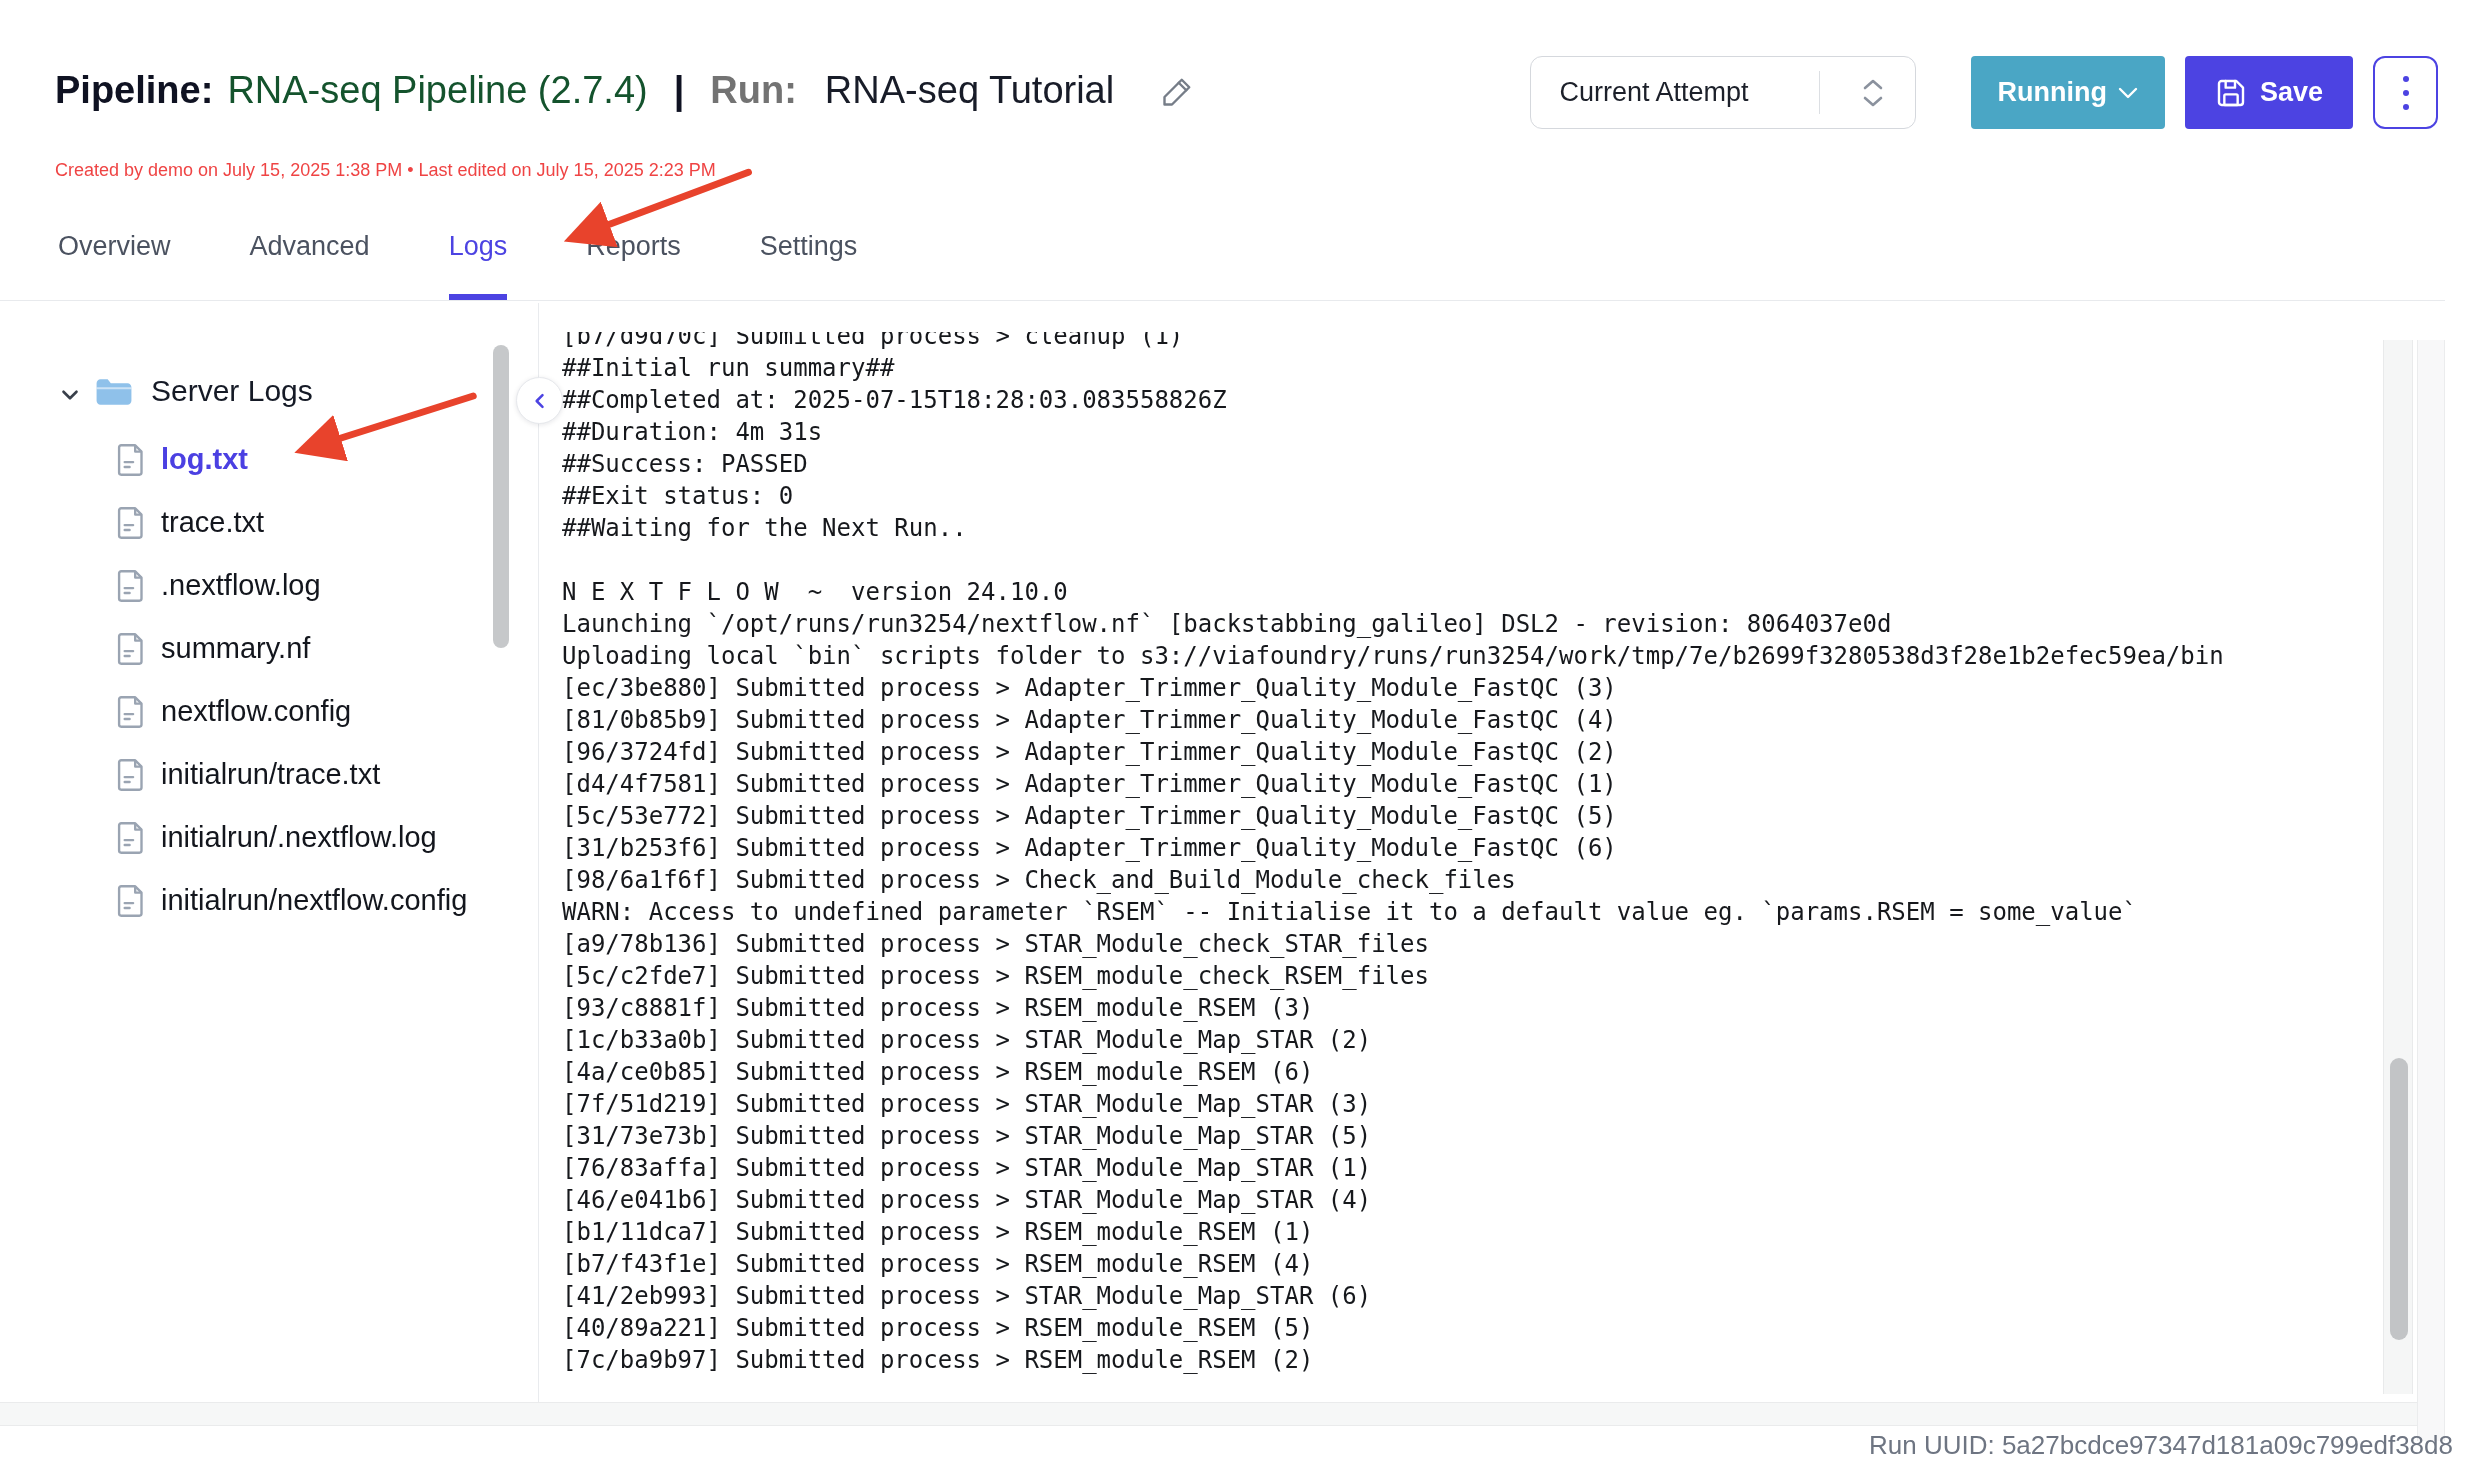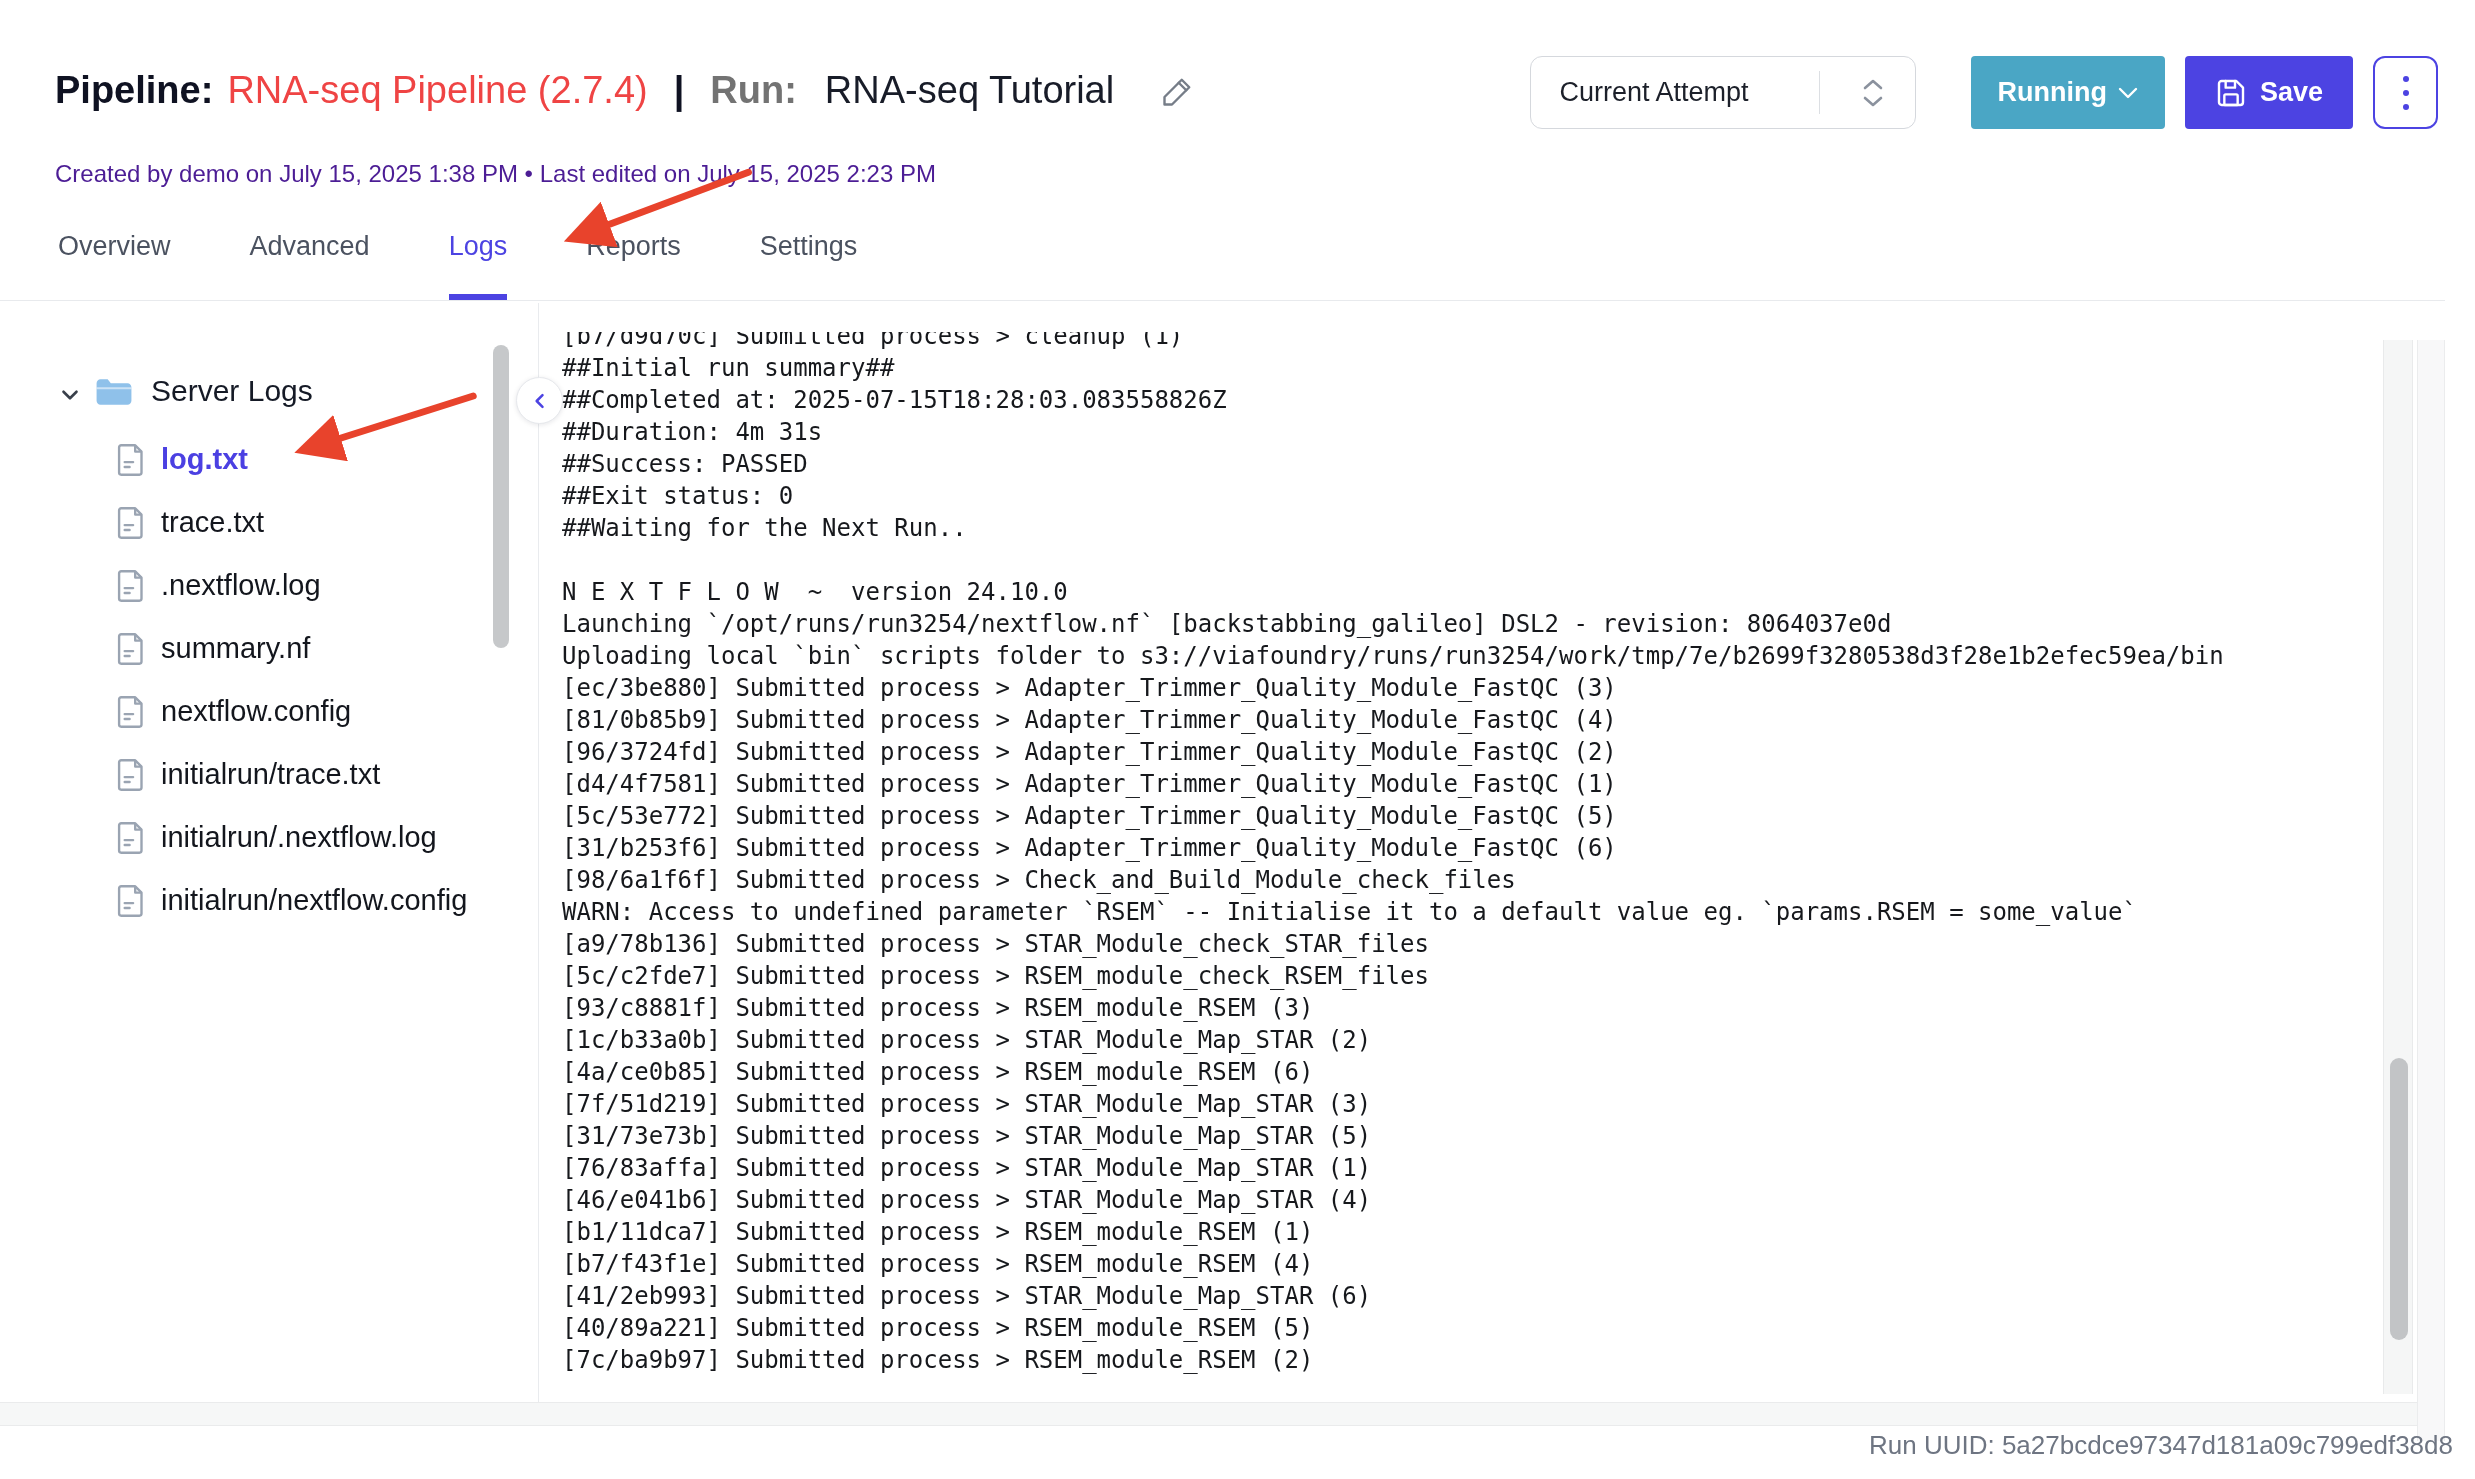--- a/index.html
+++ b/index.html
@@ -5,26 +5,26 @@
   html,body{margin:0;padding:0;}
   body{
     position:relative;width:2475px;height:1479px;overflow:hidden;
     background:#ffffff;color:#14181f;
     font-family:"Liberation Sans","DejaVu Sans",sans-serif;
     -webkit-font-smoothing:antialiased;
   }
   
   .title-row{position:absolute;left:55px;top:63px;display:flex;align-items:center;font-size:38px;line-height:55px;white-space:nowrap;}
   .t-bold{font-weight:700;color:#0f1222;}
-  .t-link{font-weight:500;color:#ef4444;margin-left:14px;cursor:pointer;}
+  .t-link{font-weight:500;color:#14532d;margin-left:14px;cursor:pointer;}
   .t-sep{font-weight:700;color:#0f1222;margin:0 26px;}
   .t-run{font-weight:700;color:#737373;margin-right:28px;}
   .t-name{font-weight:500;color:#181c28;}
   .pencil-btn{margin-left:46px;background:none;border:none;padding:0;cursor:pointer;display:flex;align-items:center;}
-  .meta{position:absolute;left:55px;top:160px;font-size:24px;color:#4c1d95;}
+  .meta{position:absolute;left:55px;top:160px;font-size:18px;color:#ef4444;}
 
   
   .controls{position:absolute;top:56px;right:37px;display:flex;align-items:center;}
   .attempt-select{position:relative;width:386px;height:73px;border:1px solid #d5d8dd;border-radius:12px;background:#fff;display:flex;align-items:center;box-sizing:border-box;cursor:pointer;}
   .attempt-select .sel-label{margin-left:28px;font-size:27px;color:#1c202a;}
   .sel-divider{position:absolute;right:95px;top:14px;bottom:14px;width:1px;background:#dcdfe3;}
   .sel-chevrons{position:absolute;right:30px;top:50%;transform:translateY(-50%);display:flex;flex-direction:column;gap:4px;}
   .btn{display:flex;align-items:center;justify-content:center;height:73px;border:none;border-radius:4px;font-size:27px;font-weight:600;cursor:pointer;font-family:inherit;}
   .btn-running{background:#4aa6c5;color:#fff;padding:0 26px;margin-left:55px;gap:10px;}
   .btn-save{background:#4c43e2;color:#fff;padding:0 30px;margin-left:20px;gap:13px;}

